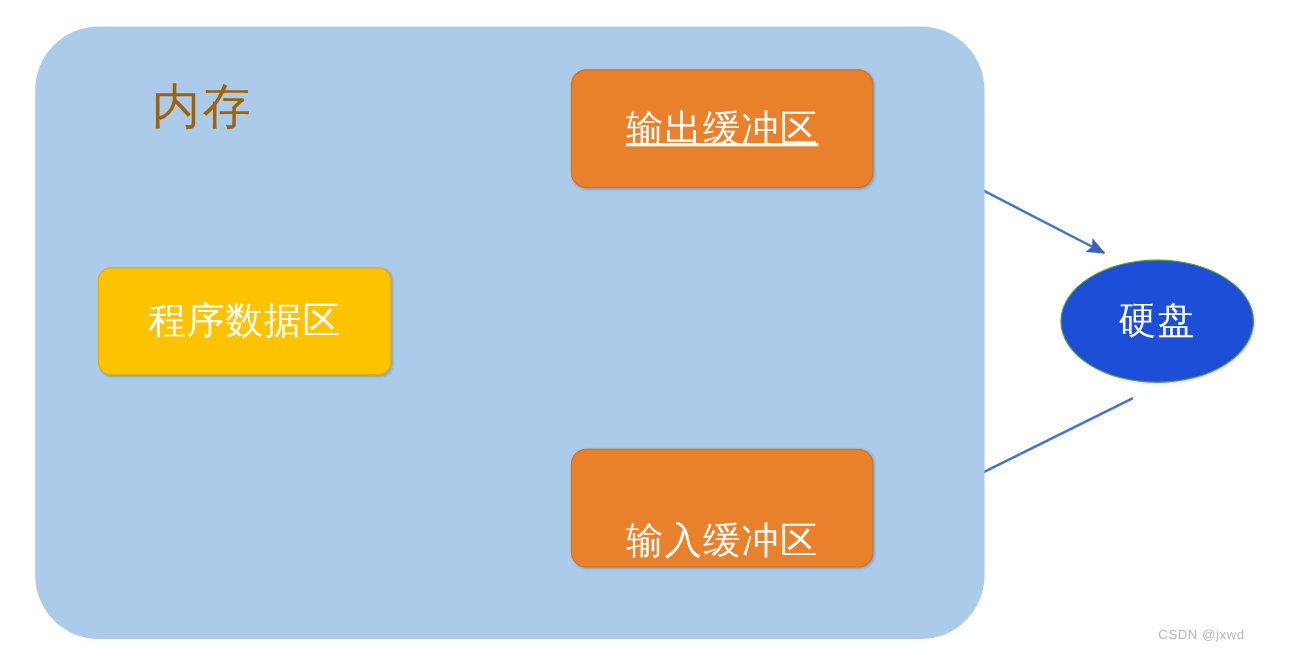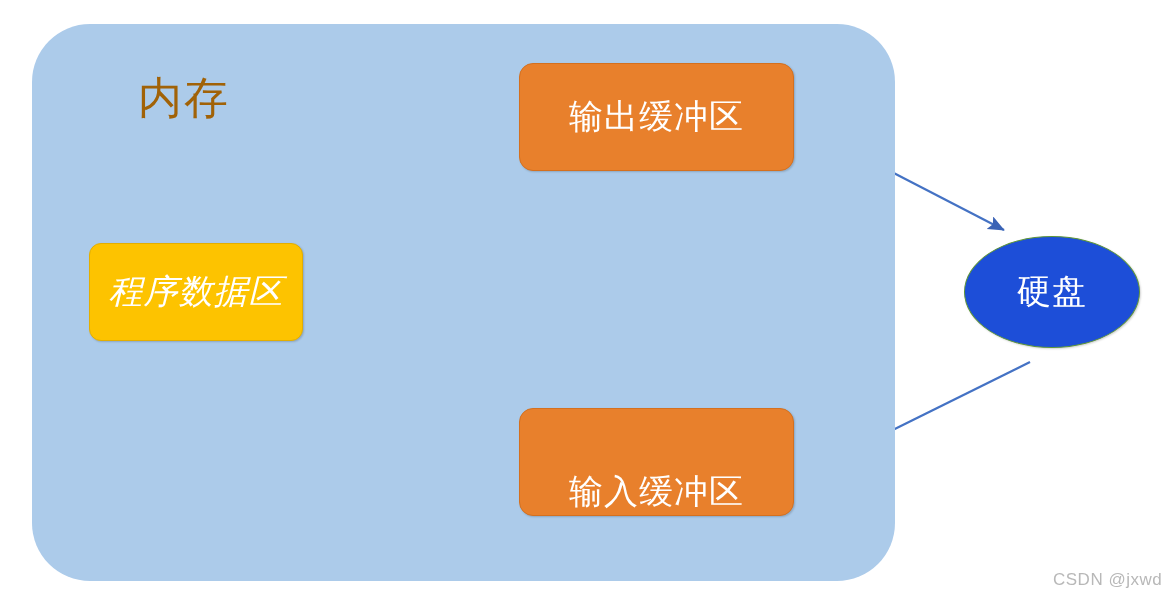--- a/index.html
+++ b/index.html
@@ -56,57 +56,57 @@
     border-radius: 14px;
   }
   .node-out {
     left: 519px;
     top: 63px;
     width: 275px;
     height: 108px;
     background: #E8802C;
     border: 1px solid #D4701F;
     box-shadow: 1px 1px 2px rgba(0,0,0,0.18);
+    text-decoration: underline;
   }
   .node-in {
     left: 519px;
     top: 408px;
     width: 275px;
     height: 108px;
     background: #E8802C;
     border: 1px solid #D4701F;
     box-shadow: 1px 1px 2px rgba(0,0,0,0.18);
     align-items: flex-end;
   }
   .node-data {
     left: 89px;
     top: 243px;
-    width: 214px;
+    width: 267px;
     height: 98px;
     background: #FDC300;
     border: 1px solid #E3AE00;
     border-radius: 12px;
     box-shadow: 1px 1px 2px rgba(0,0,0,0.18);
-    font-style: italic;
   }
   .node-disk {
     left: 964px;
     top: 236px;
     width: 176px;
     height: 112px;
     background: #1d4ed8;
     border: 1px solid #5E9638;
     border-radius: 50%;
     box-shadow: 1px 1px 2px rgba(0,0,0,0.18);
   }
   .watermark {
     position: absolute;
     left: 1053px;
     top: 570px;
-    font-size: 17px;
+    font-size: 12px;
     color: #b8b8b8;
     white-space: nowrap;
     letter-spacing: 0.5px;
   }
 </style>
 </head>
 <body>
 
 <svg id="canvas" viewBox="0 0 1174 601" xmlns="http://www.w3.org/2000/svg">
   <defs>

